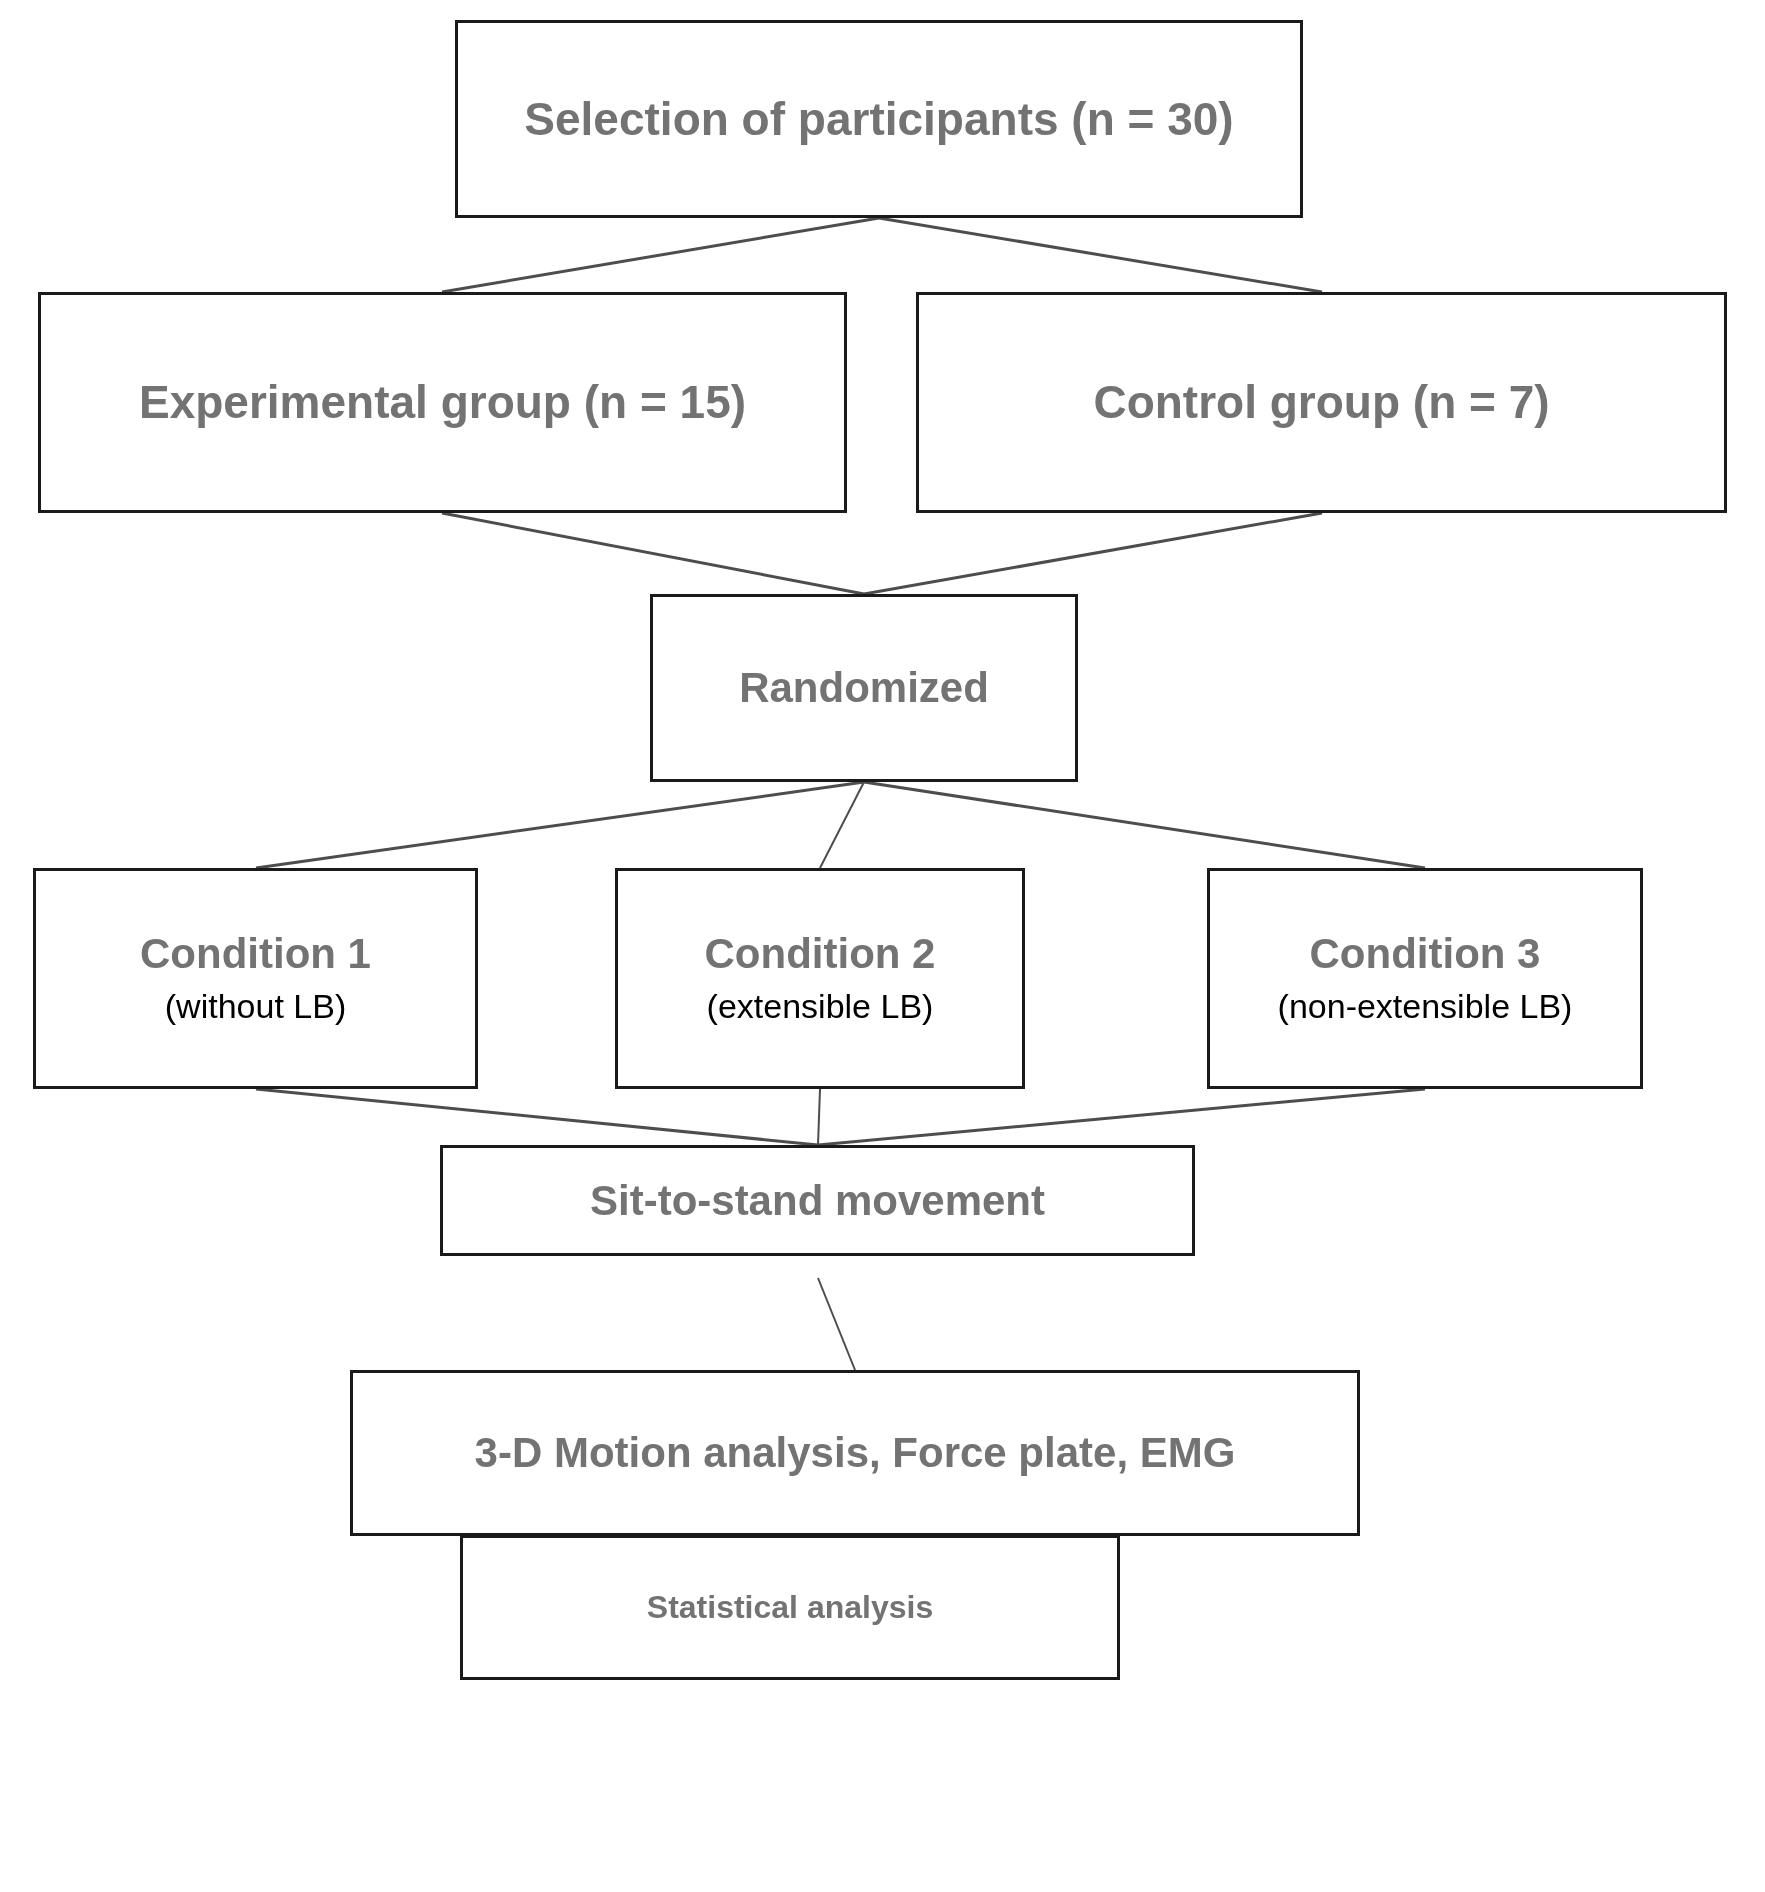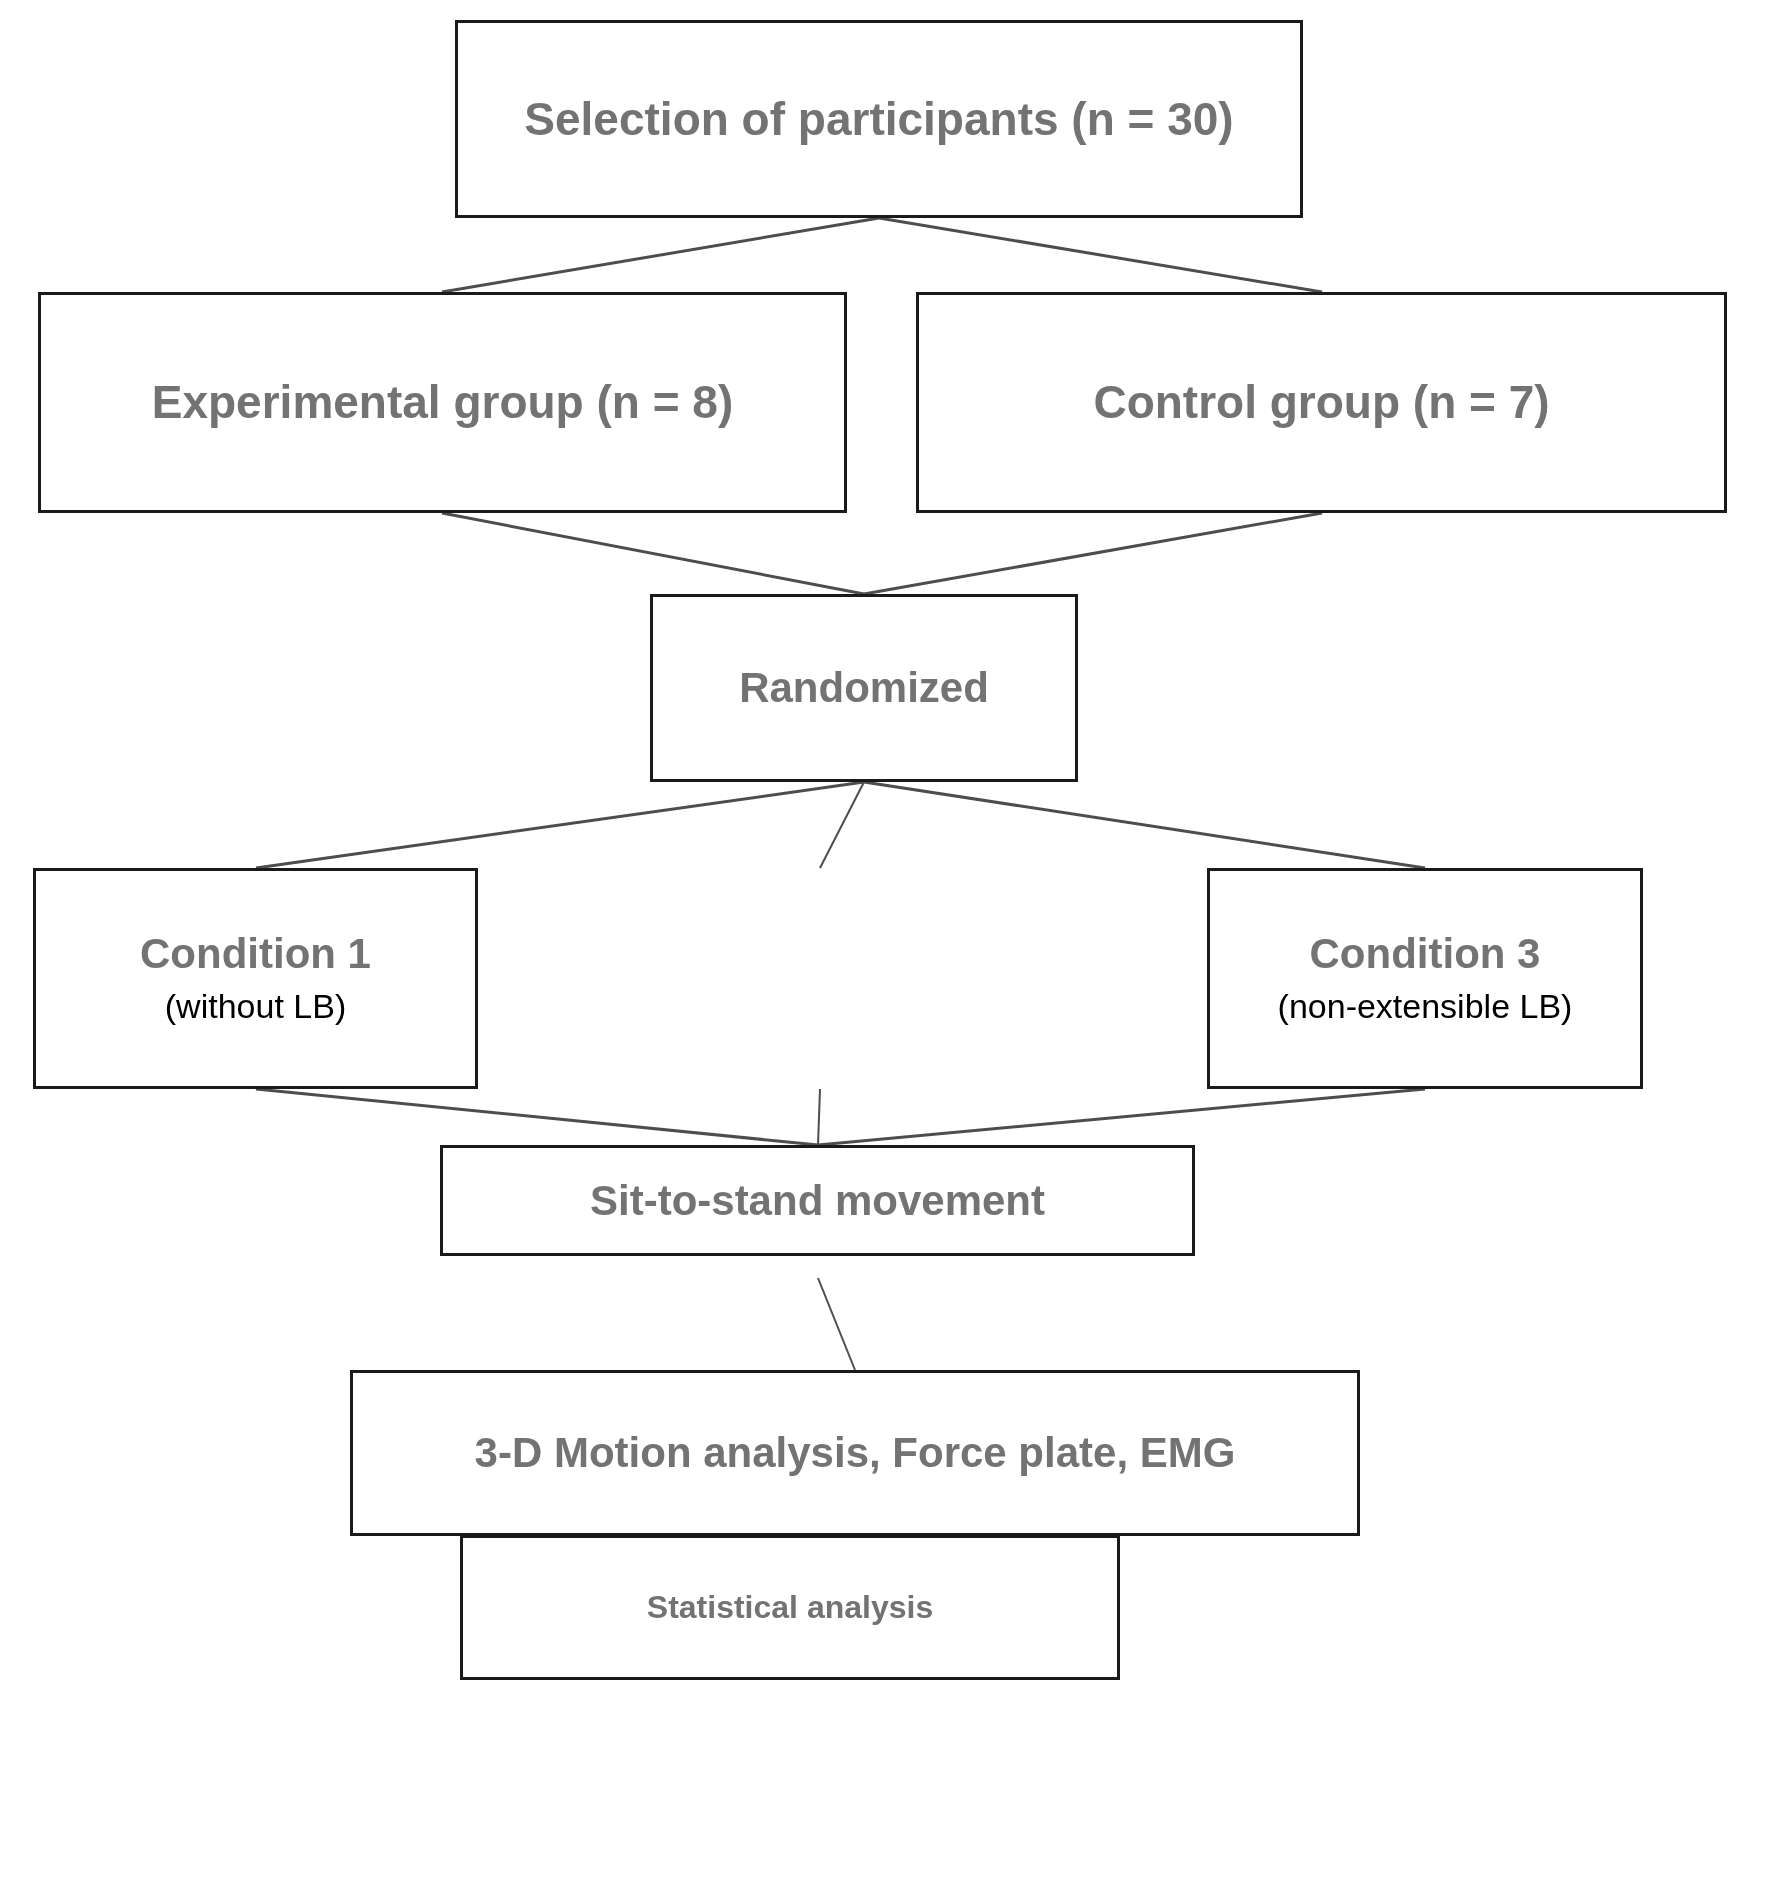--- a/index.html
+++ b/index.html
@@ -95,36 +95,40 @@
       <path d="M 818 1278 L 855 1370" stroke-width="2"></path>
       <path d="M 855 1515 L 790 1535" stroke-width="2"></path>
     </g>
   </svg>
 
   <div class="node" id="node-selection">
     <span class="main">Selection of participants (n = 30)</span>
   </div>
 
   <div class="node" id="node-experimental">
-    <span class="main">Experimental group (n = 8)</span>
+    <span class="main">Experimental group (n = 15)</span>
   </div>
 
   <div class="node" id="node-control">
     <span class="main">Control group (n = 7)</span>
   </div>
 
   <div class="node" id="node-randomized">
     <span class="main">Randomized</span>
   </div>
 
   <div class="node cond" id="node-condition-1">
     <span class="main">Condition 1</span>
     <span class="sub">(without LB)</span>
   </div>
 
+  <div class="node cond" id="node-condition-2">
+    <span class="main">Condition 2</span>
+    <span class="sub">(extensible LB)</span>
+  </div>
 
   <div class="node cond" id="node-condition-3">
     <span class="main">Condition 3</span>
     <span class="sub">(non-extensible LB)</span>
   </div>
 
   <div class="node" id="node-sit-to-stand">
     <span class="main">Sit-to-stand movement</span>
   </div>
 

